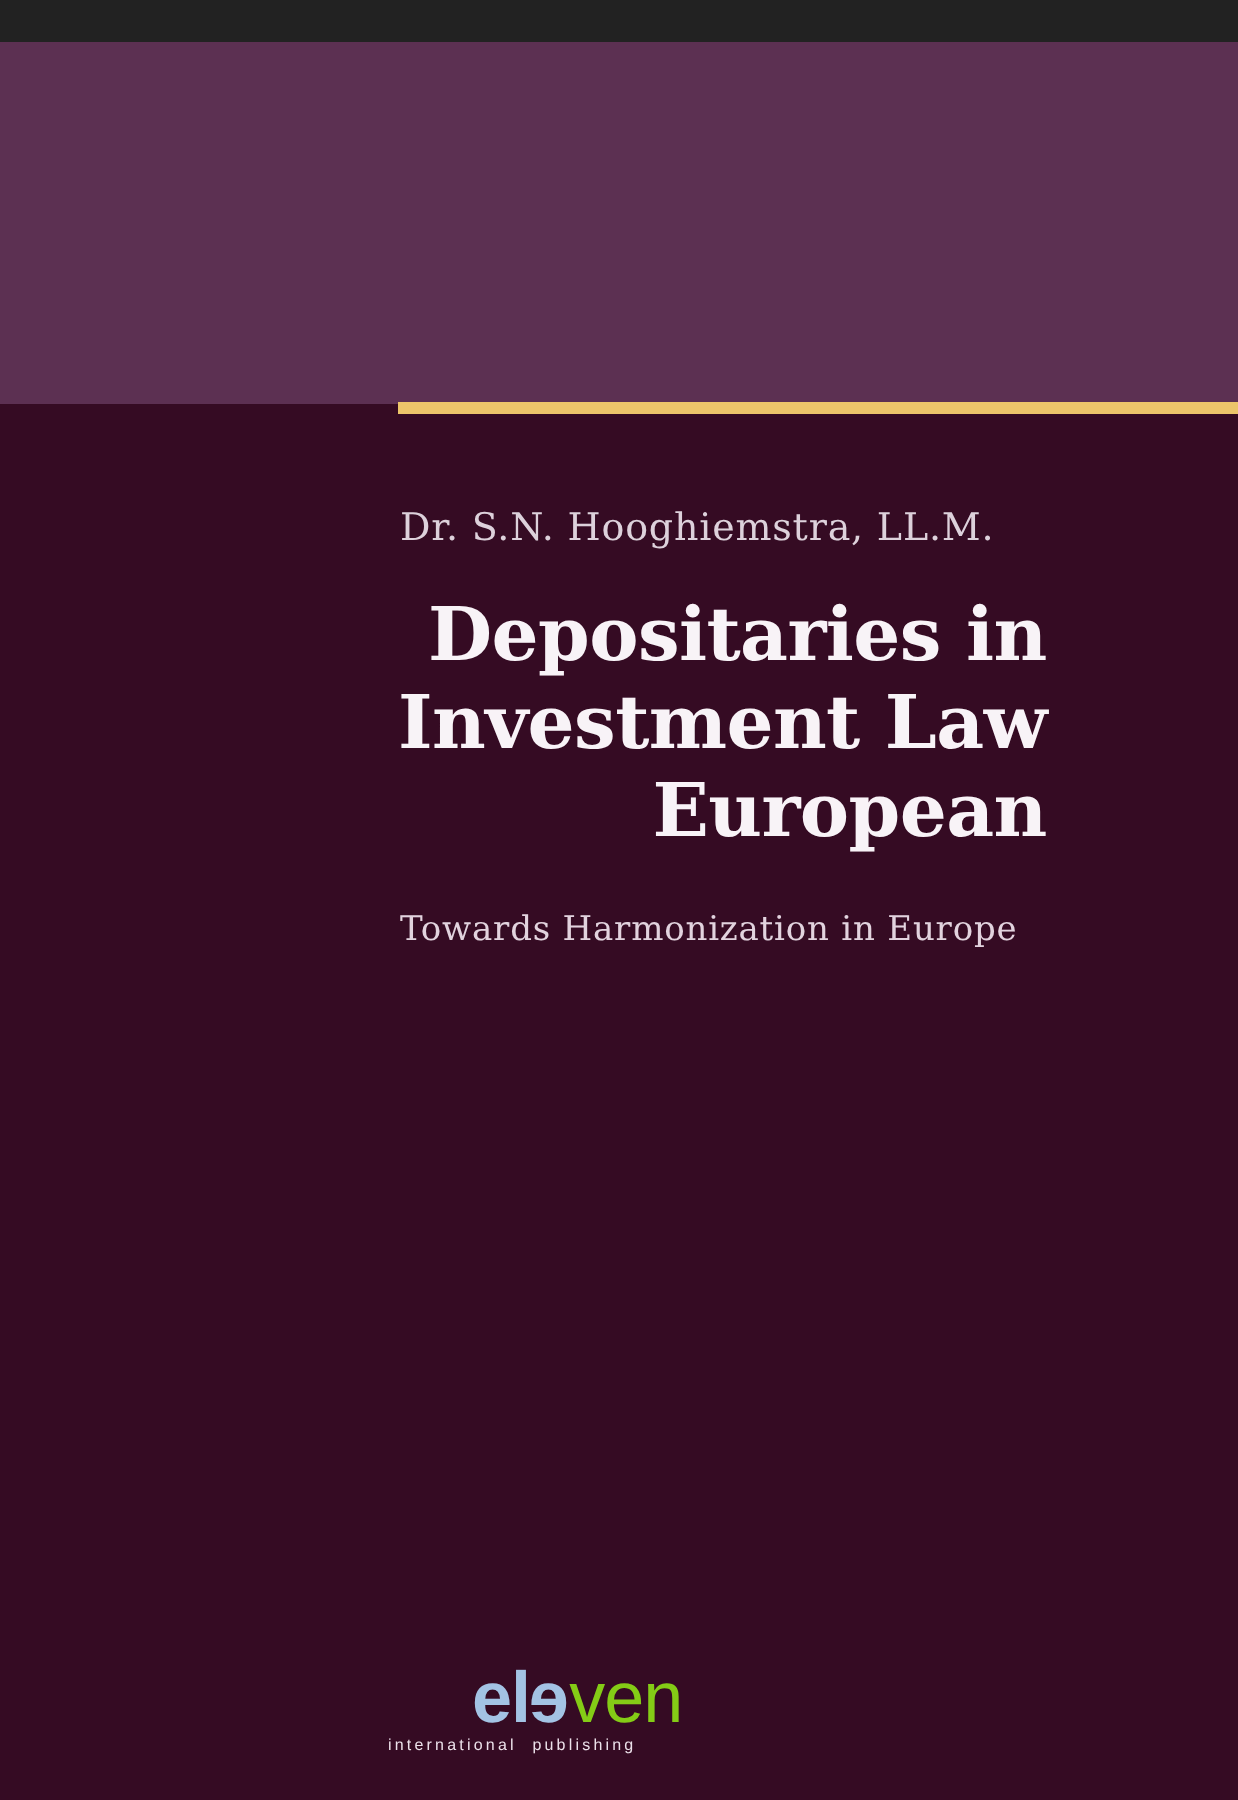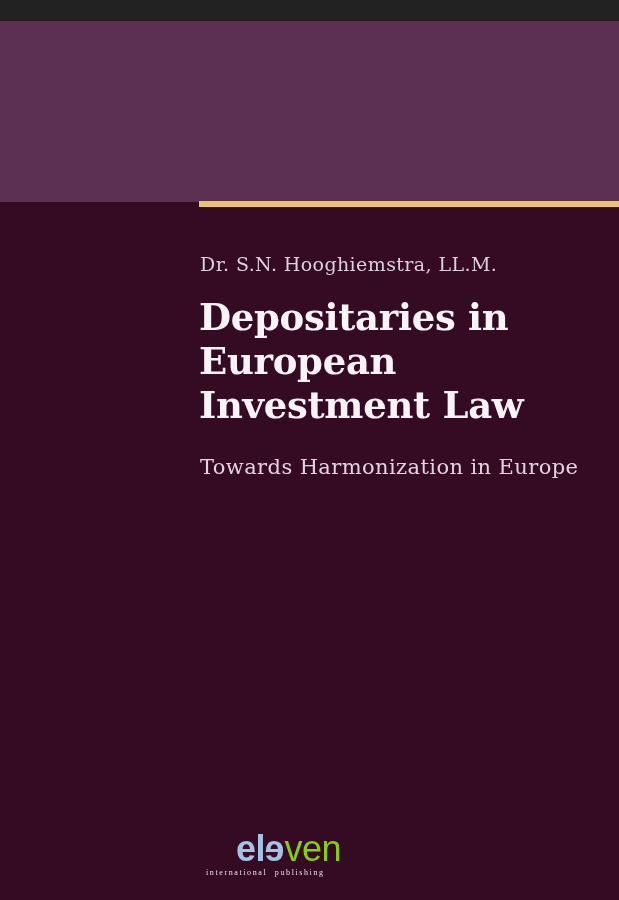--- a/index.html
+++ b/index.html
@@ -43,26 +43,27 @@
   }
   .title {
     position: absolute;
     left: 199px;
     top: 274px;
     font-size: 37px;
     font-weight: bold;
     line-height: 44px;
     letter-spacing: -0.3px;
     color: #f8f3f7;
+    text-align: right;
   }
   .subtitle {
     position: absolute;
     left: 200px;
     top: 434px;
-    font-size: 21px;
+    font-size: 17px;
     letter-spacing: 0.4px;
     color: #e2d3de;
     white-space: nowrap;
   }
   .logo-word {
     position: absolute;
     left: 236px;
     top: 810px;
     font-family: "Liberation Sans", sans-serif;
     font-weight: 300;
@@ -72,45 +73,45 @@
     white-space: nowrap;
   }
   .logo-blue { color: #a3c3e4; font-weight: bold; }
   .logo-white { color: #84cc16; }
   .mirrored {
     display: inline-block;
     transform: scaleX(-1);
   }
   .tagline {
     position: absolute;
-    left: 206px;
+    left: 194px;
     top: 847px;
-    font-family: Liberation Serif, serif;
+    font-family: Liberation Sans, sans-serif;
     font-size: 8px;
     letter-spacing: 1.6px;
     word-spacing: 4px;
     color: #ece1ea;
     white-space: nowrap;
   }
 </style>
 </head>
 <body>
 
 <div class="cover">
 
   <div class="top-band"></div>
 
   <div class="gold-rule"></div>
 
   <div class="author">Dr. S.N. Hooghiemstra, LL.M.</div>
 
   <div class="title">
     <div>Depositaries in</div>
+    <div>Investment Law</div>
     <div>European</div>
-    <div>Investment Law</div>
   </div>
 
   <div class="subtitle">Towards Harmonization in Europe</div>
 
   <div class="logo-word">
     <span class="logo-blue">el</span><span class="logo-blue mirrored">e</span><span class="logo-white">ven</span>
   </div>
 
   <div class="tagline">international publishing</div>
 

